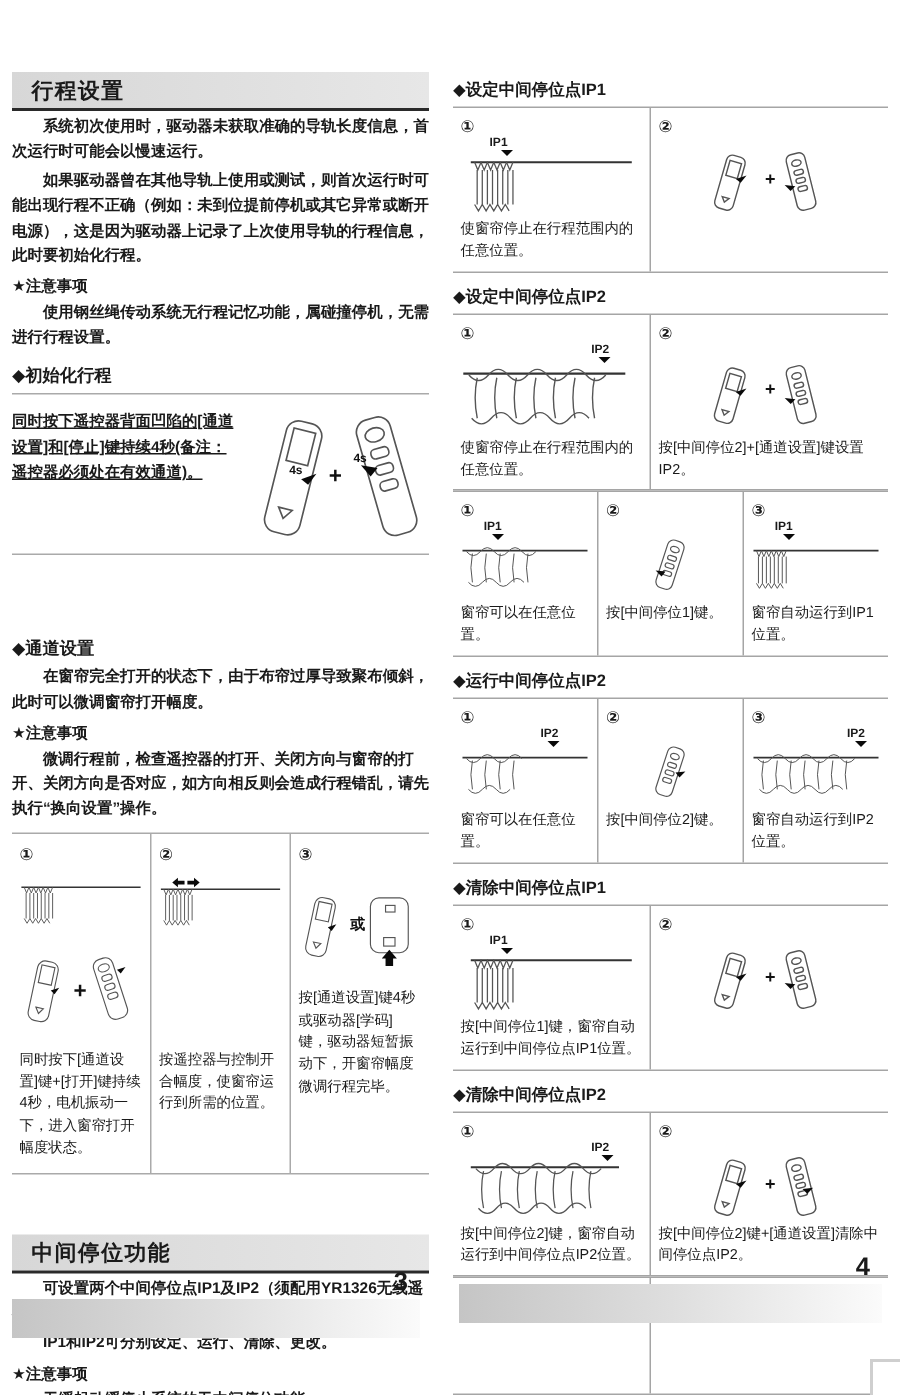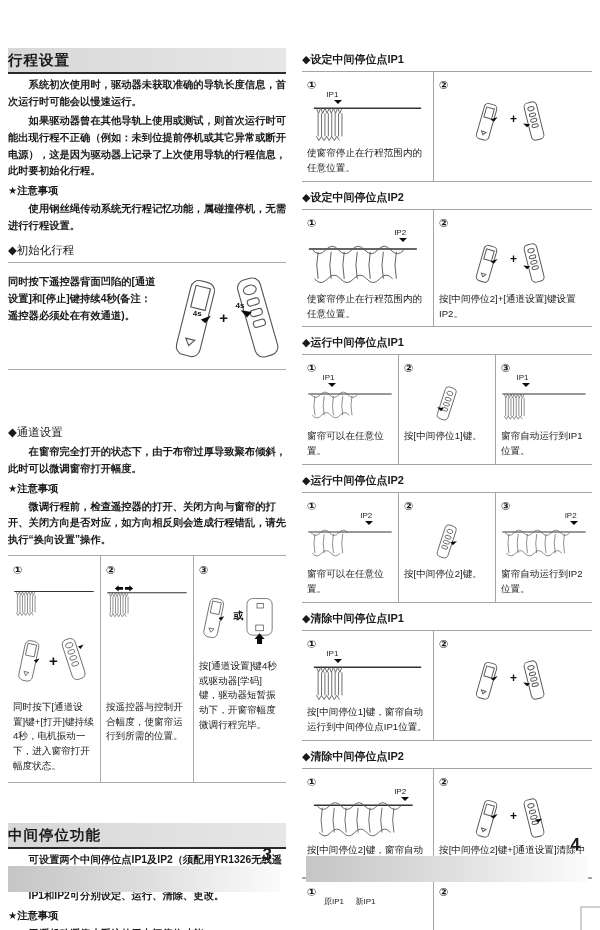--- a/index.html
+++ b/index.html
@@ -2,49 +2,49 @@
 <html><head>
 <meta charset="utf-8">
 <style>
   html,body{margin:0;padding:0;}
   body{width:600px;height:930px;position:relative;background:#fff;overflow:hidden;
        font-family:"Liberation Sans","DejaVu Sans",sans-serif;color:#1a1a1a;}
   .page{position:absolute;}
   #pL{left:8px;top:48px;width:278px;}
   #pR{left:302px;top:50px;width:290px;}
   .hd{background:linear-gradient(90deg,#d7d7d7,#e7e7e7);border-bottom:2px solid #2a2a2a;
-      font-size:14.5px;font-weight:bold;padding:3px 0 2px;letter-spacing:1px;}
+      font-size:14.5px;font-weight:bold;padding:3px 13px 2px;letter-spacing:1px;}
   p{margin:3px 0;font-size:10.3px;line-height:1.62;font-weight:bold;}
   .para{text-indent:2em;}
   .note{font-size:10.3px;font-weight:bold;margin:4px 0 1px;}
-  .sub{font-size:11.5px;font-weight:normal;margin:9px 0 4px;}
+  .sub{font-size:11.5px;font-weight:bold;margin:9px 0 4px;}
   .initblk{border-top:1px solid #aaa;border-bottom:1px solid #aaa;display:flex;
            padding:8px 0 6px;margin-top:4px;}
-  .inittxt{width:152px;flex:none;}
+  .inittxt{width:152px;flex:none;text-decoration:underline;}
   .illus{position:relative;flex:1;}
   .steps3{display:flex;border:1px solid #aaa;border-left:none;border-right:none;margin-top:6px;}
   .scell{flex:1;padding:4px 5px 8px;position:relative;}
   .scell+.scell{border-left:1px solid #aaa;}
   .num{font-size:11px;font-weight:bold;}
   .cap{font-size:9.6px;line-height:1.55;font-weight:normal;margin:2px 0 0;}
   .gap{height:46px;}
   
   .rtitle{font-size:11px;font-weight:bold;margin:8px 0 4px;}
   .rtable{display:flex;border:1px solid #a5a5a5;border-left:none;border-right:none;}
   .rcell{position:relative;padding:3px 5px 5px;}
   .rcell+.rcell{border-left:1px solid #a5a5a5;}
   .c2a{width:45%;} .c2b{width:55%;} .c3{width:33.33%;}
   .artwrap{position:relative;height:50px;margin-top:1px;}
   .artwrap.tall{height:58px;}
   .art{position:absolute;left:0;top:4px;width:100%;height:calc(100% - 4px);}
   svg .trk{stroke:#333;stroke-width:1.6;fill:none;}
   svg .ln{stroke:#555;stroke-width:1;fill:none;}
   svg .dv rect,svg .dv ellipse,svg .dv path{fill:#fff;stroke:#555;stroke-width:1.2;}
   svg .blk{fill:#0a0a0a;stroke:none;}
-  .iplab{position:absolute;top:-3px;font-size:8px;font-weight:normal;line-height:1;white-space:nowrap;}
+  .iplab{position:absolute;top:-3px;font-size:8px;font-weight:bold;line-height:1;white-space:nowrap;}
   .mark{position:absolute;top:6px;width:0;height:0;border:4px solid transparent;border-top-color:#0a0a0a;}
   .sym{position:absolute;font-weight:bold;color:#111;}
   .plus{font-size:15px;}
   .footnum{font-size:17px;font-weight:bold;text-align:right;padding-right:8px;line-height:1;}
   .bar{height:26px;margin-top:3px;background:linear-gradient(90deg,#c5c5c5 0%,#dedede 50%,#fbfbfb 100%);}
   #footL{position:absolute;left:8px;top:846px;width:272px;}
   #footR{position:absolute;left:306px;top:836px;width:282px;}
   #corner{position:absolute;right:0;bottom:0;width:18px;height:22px;
           border-left:2px solid #cfcfcf;border-top:2px solid #cfcfcf;background:#fff;}
 </style>
@@ -248,21 +248,20 @@
               <rect x="88" y="33" width="8" height="4" rx="2"></rect>
             </g>
           <path class="blk" d="M78 32 l9 1 -4 4 z"></path>
         </svg>
         <span class="sym plus" style="left:48%;top:20px;font-size:12px;">+</span>
       </div>
       <p class="cap">按[中间停位2]+[通道设置]键设置IP2。</p>
     </div>
   </div>
 
-  <div class="rtitle">◆运行中间停位点IP1</div>
   <div class="rtable">
     <div class="rcell c3">
       <span class="num">①</span>
       <div class="artwrap">
         <span class="iplab" style="left:18%;">IP1</span>
         <span class="mark" style="left:24%;"></span>
         <svg class="art" viewBox="0 0 130 54">
           <path class="trk" d="M2 12 H128"></path>
           <path class="ln" d="M6 13 q7 8 14 0 t14 0 t14 0 t14 0 t14 0"></path>
           <path class="ln" d="M12 15 q-3 14 0 29 M26 15 q-3 14 0 29 M40 15 q-3 14 0 29 M54 15 q-3 14 0 29 M68 15 q-3 14 0 29"></path>

